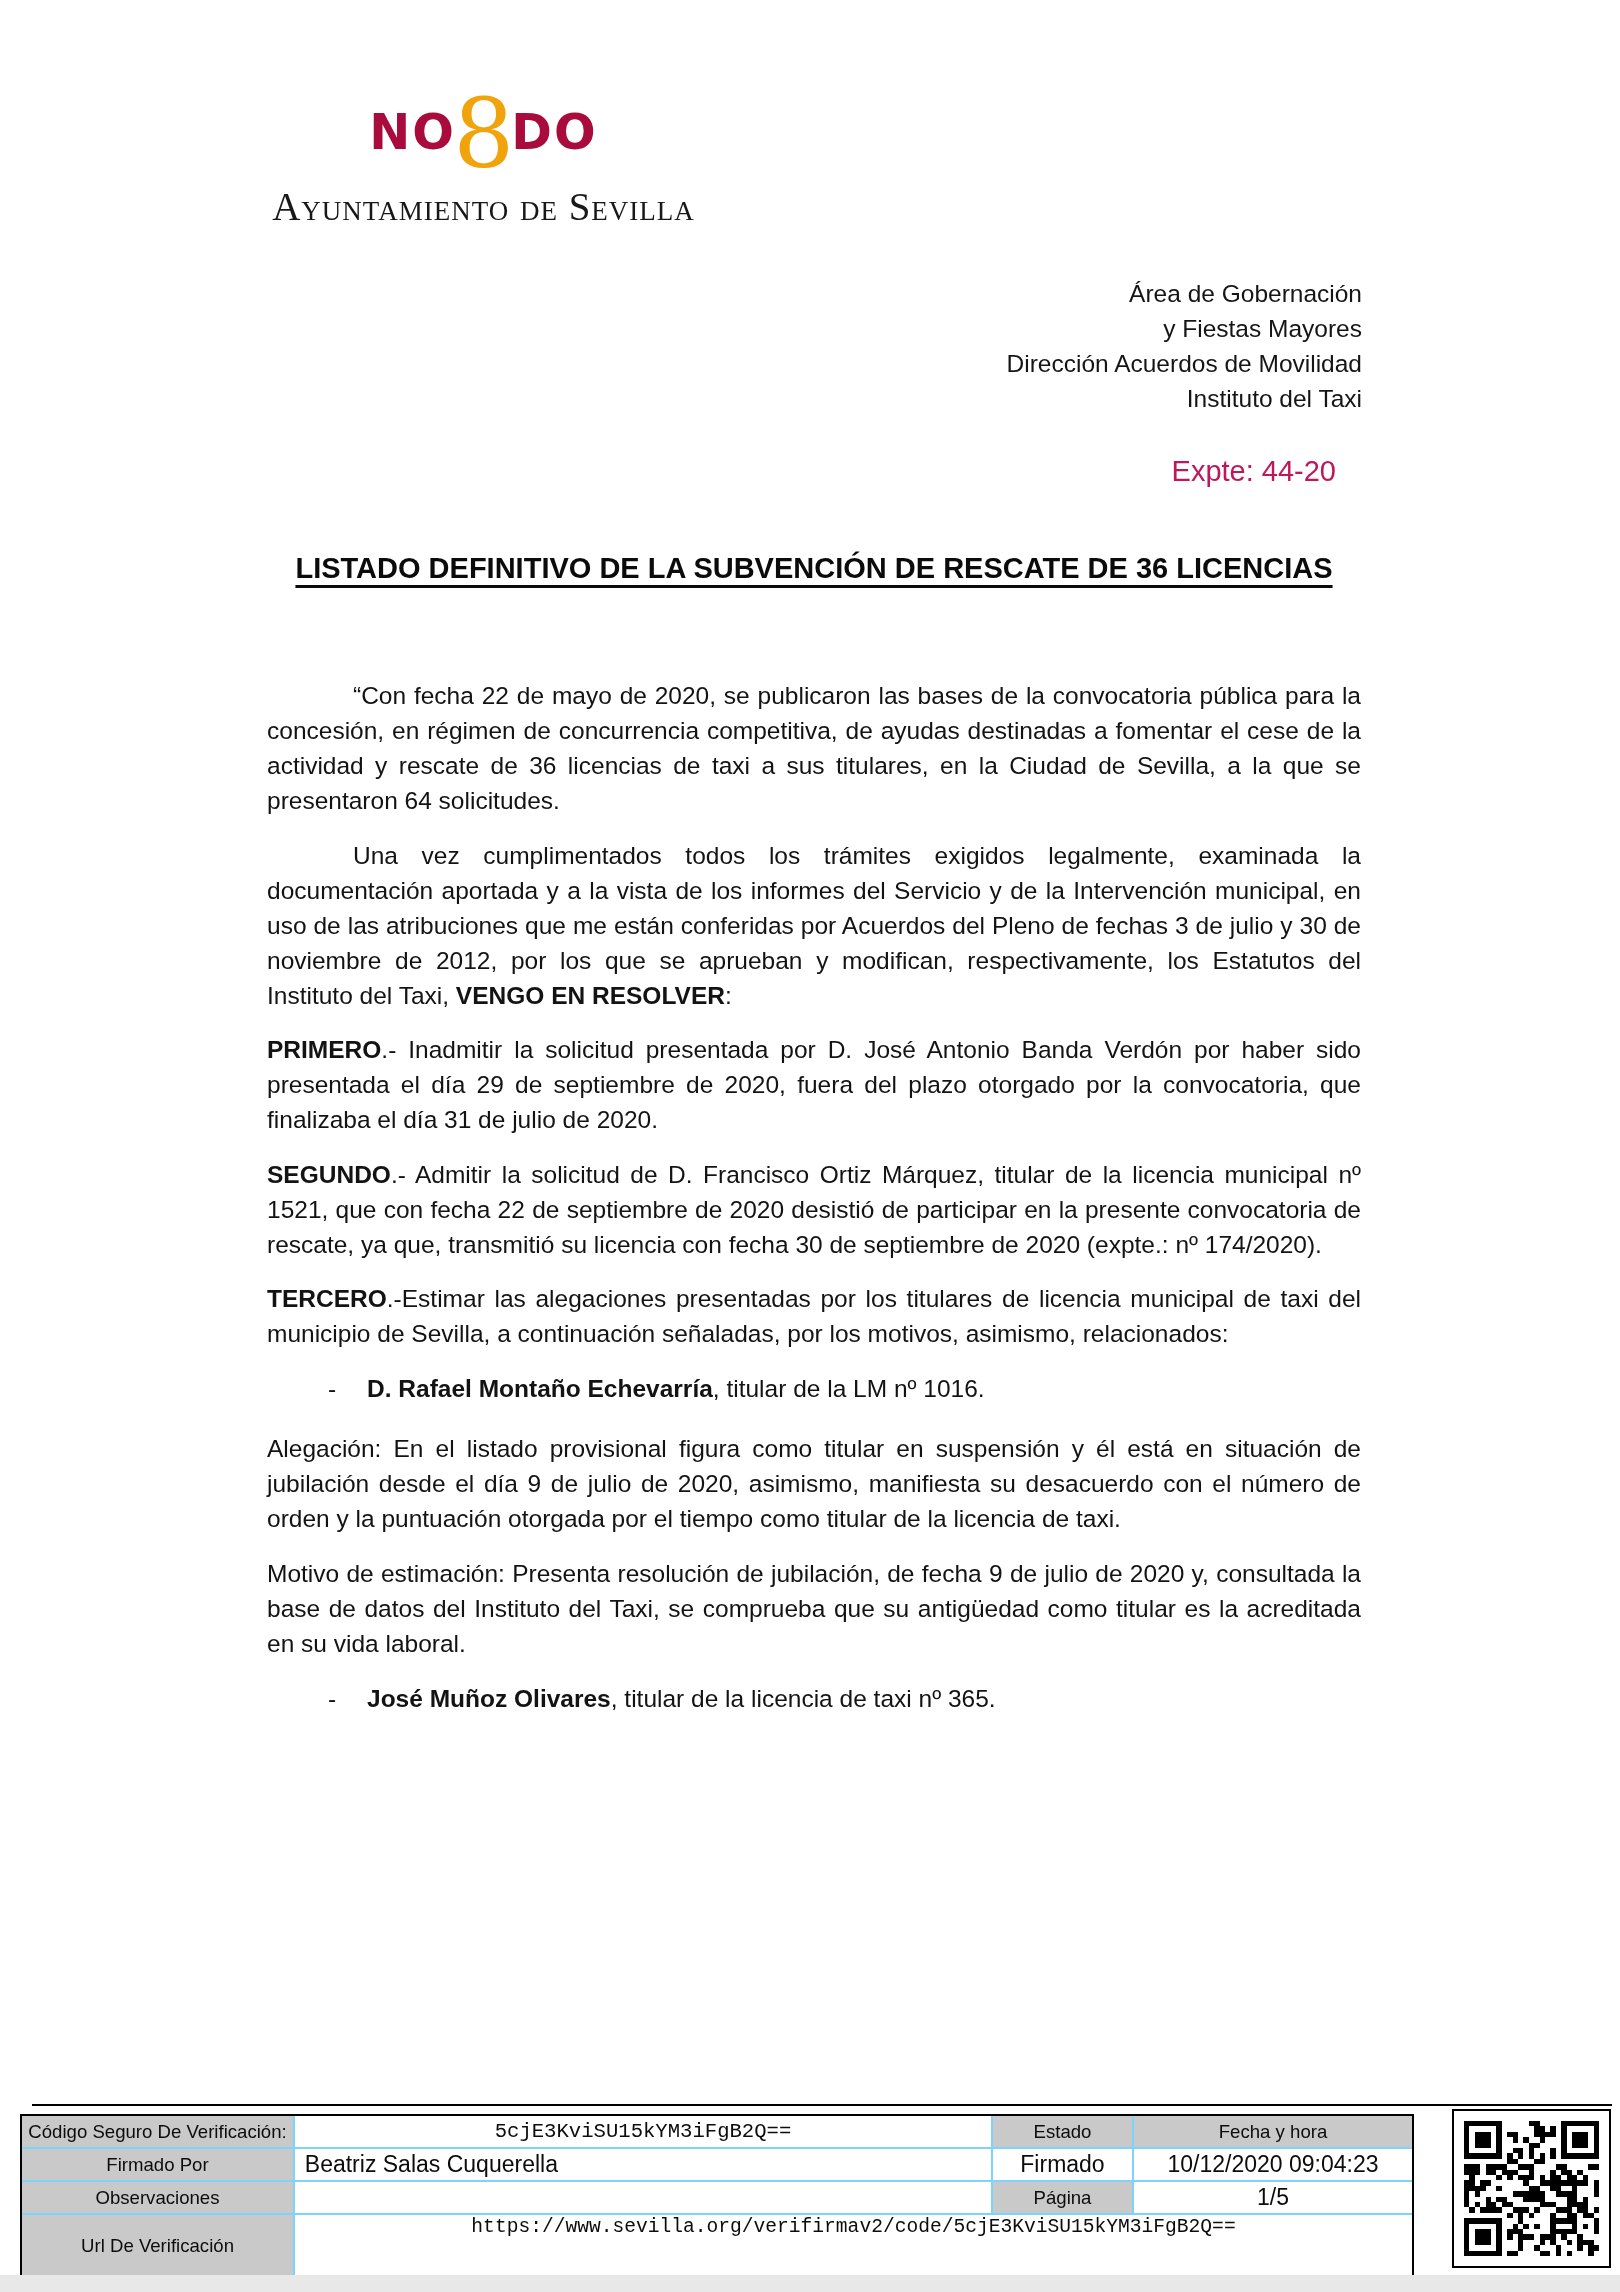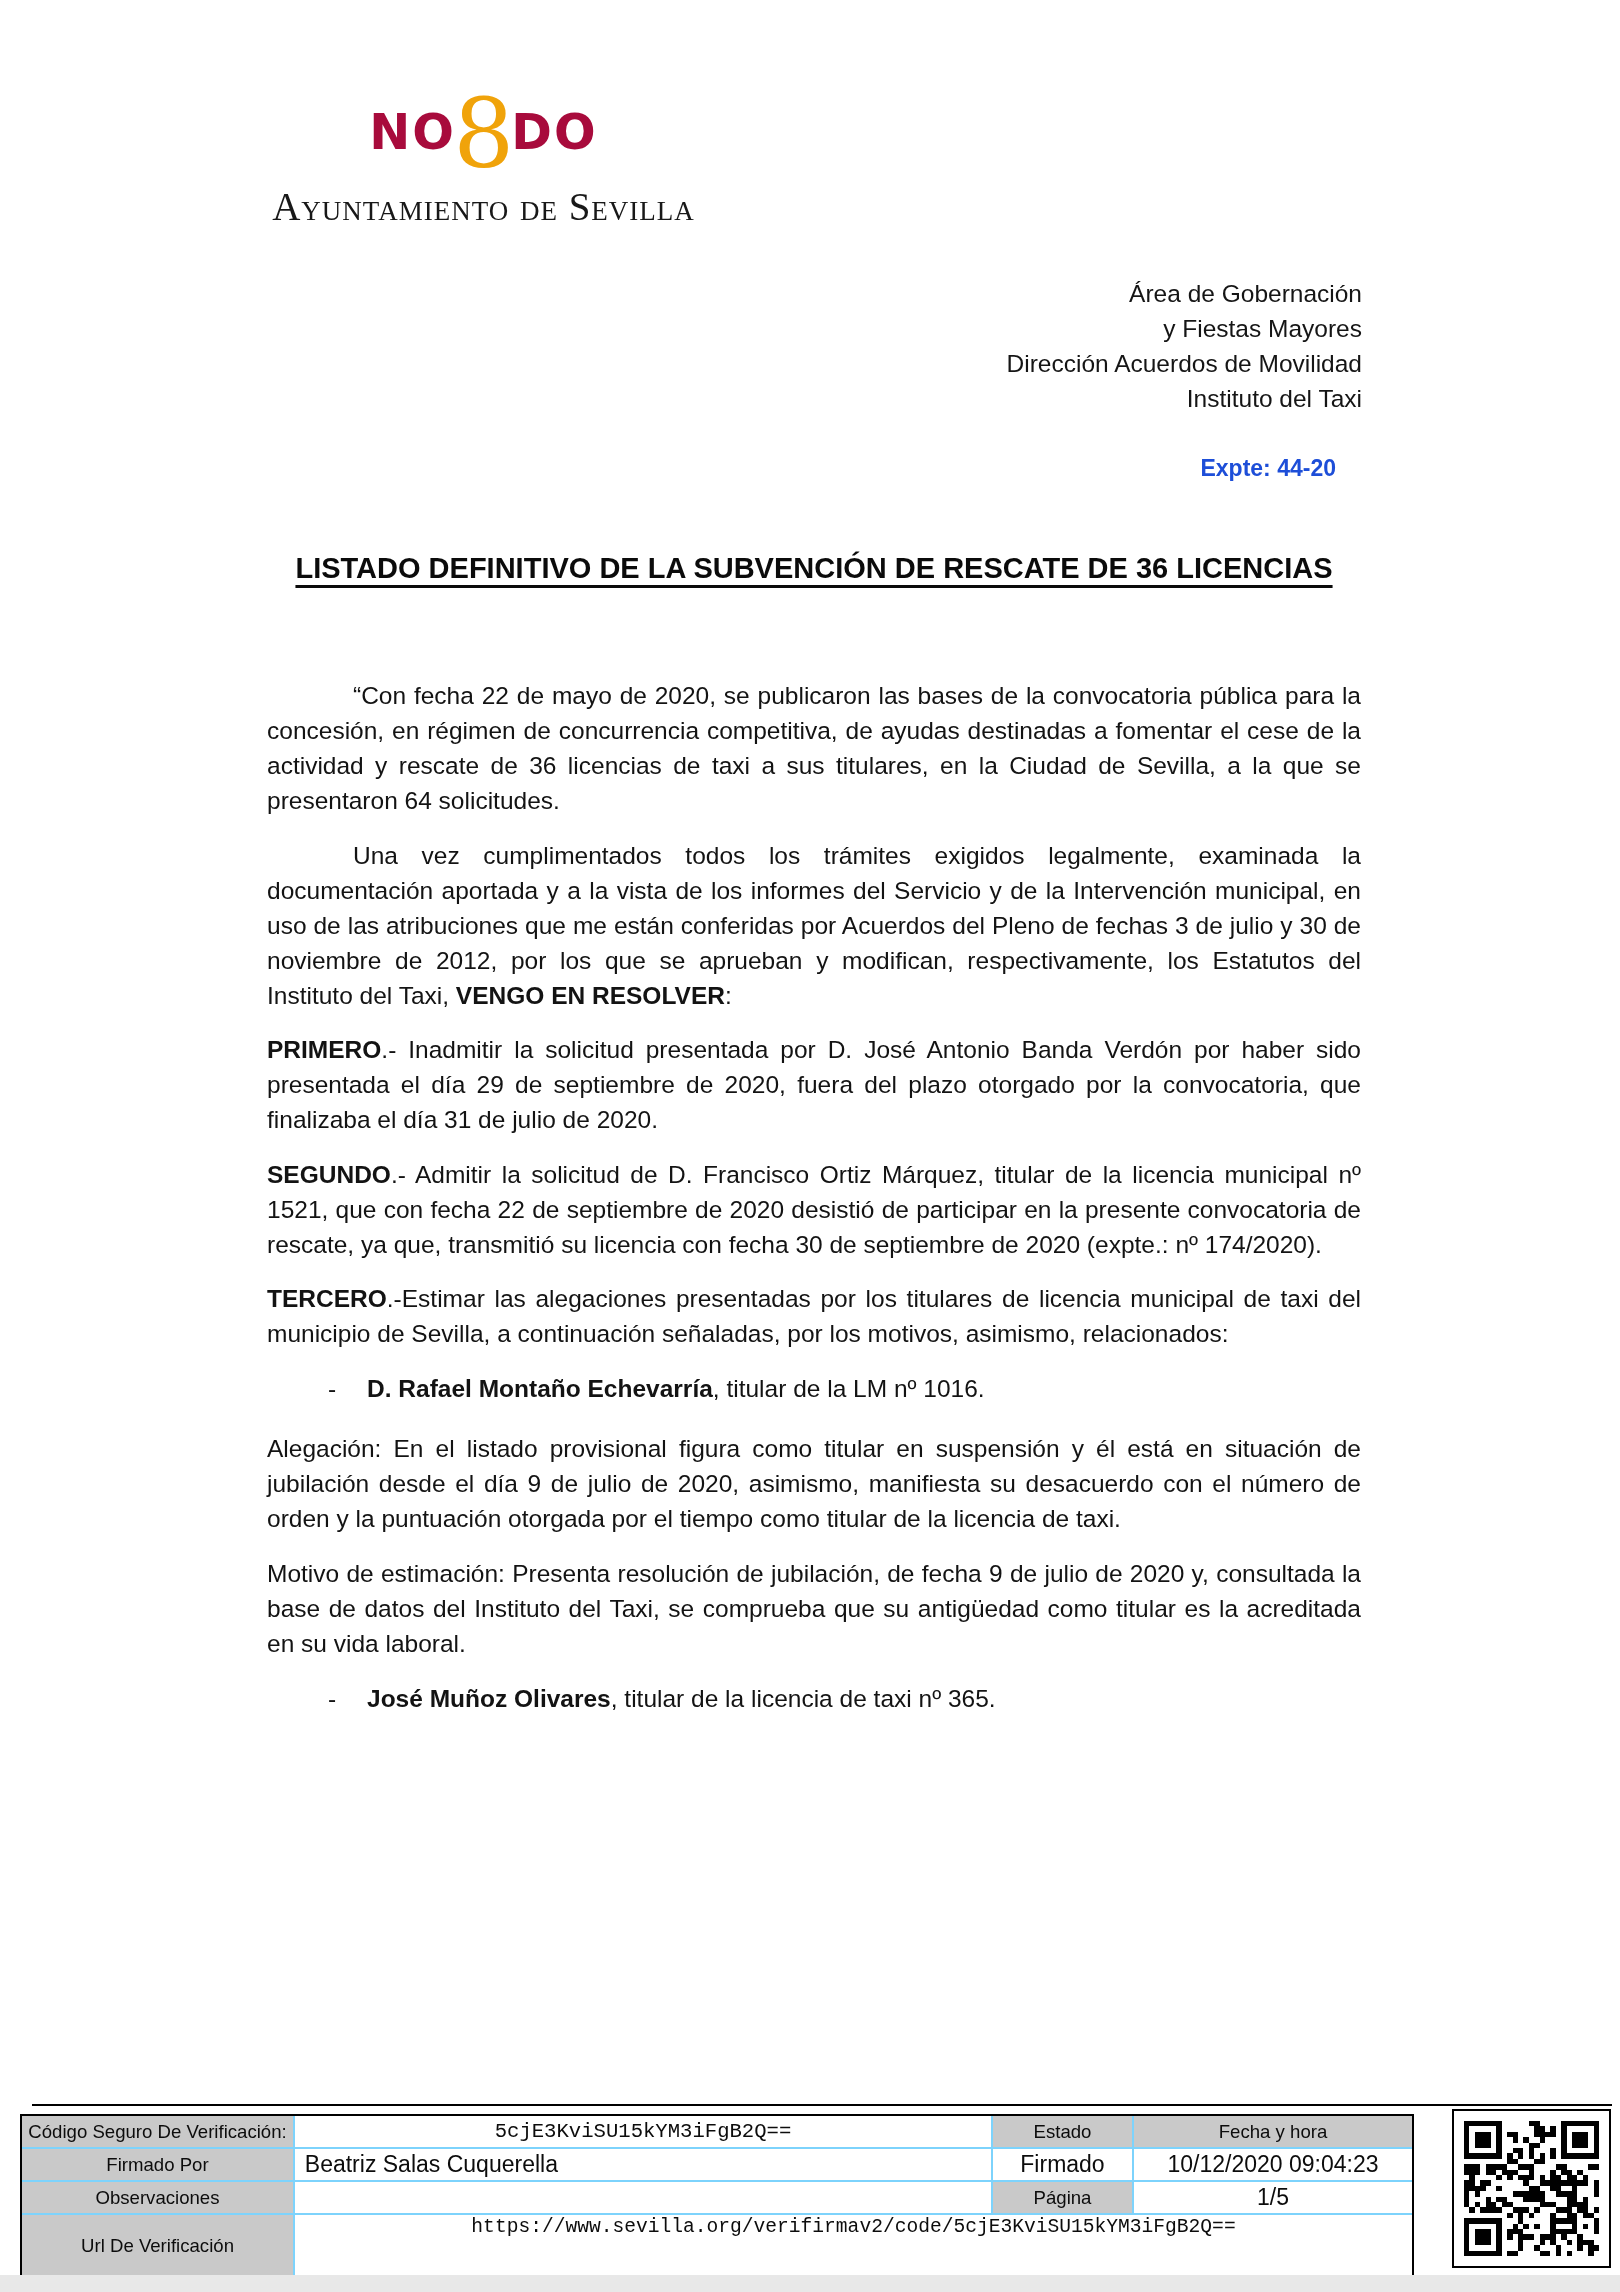--- a/index.html
+++ b/index.html
@@ -12,21 +12,21 @@
     color:#111;
   }
   
   .logo-block{position:absolute;left:263px;top:84px;width:441px;display:flex;flex-direction:column;align-items:center;}
   .nosdo{display:flex;align-items:center;line-height:1;}
   .nosdo .word{font-size:49px;font-weight:bold;letter-spacing:2px;font-family:"DejaVu Sans",sans-serif;}
   .nosdo .eight{font-size:96px;font-weight:400;font-family:"DejaVu Serif","Liberation Serif",serif;margin:0 -2.9px;position:relative;top:2px;}
   .logo-sub{margin-top:3.9px;font-family:"Liberation Serif","DejaVu Serif",serif;font-variant:small-caps;font-size:39px;letter-spacing:1px;color:#181818;white-space:nowrap;}
   
   .dept{position:absolute;top:276px;right:258px;text-align:right;font-size:24.5px;line-height:35px;color:#151515;}
-  .expte{position:absolute;top:455px;right:284px;font-size:23px;font-weight:bold;color:#1d4ed8;}
+  .expte{position:absolute;top:455px;right:284px;font-size:29px;font-weight:normal;color:#be185d;}
   
   .doc-title{
     position:absolute;left:267px;top:545px;width:1094px;
     text-align:center;font-size:29px;font-weight:bold;line-height:47px;
     text-decoration:underline;text-decoration-thickness:2.9px;text-underline-offset:6.9px;
     color:#0b0b0b;
   }
   
   .body-content{position:absolute;left:267px;top:678px;width:1094px;}
   .para{font-size:24.5px;line-height:35px;text-align:justify;margin:0 0 19.6px 0;color:#131313;}

